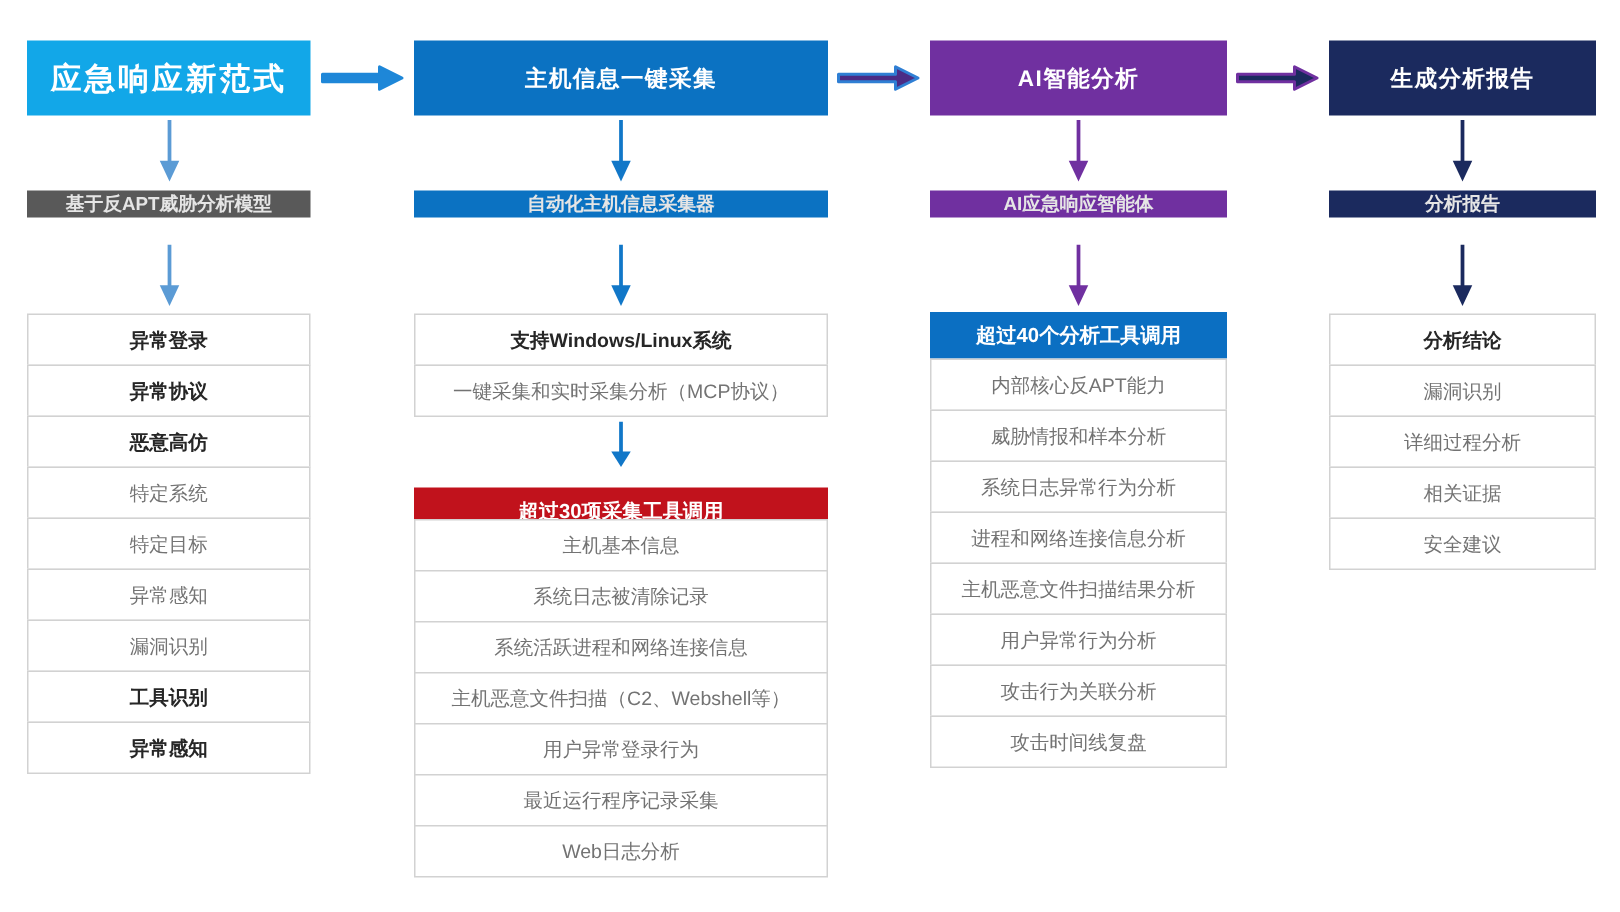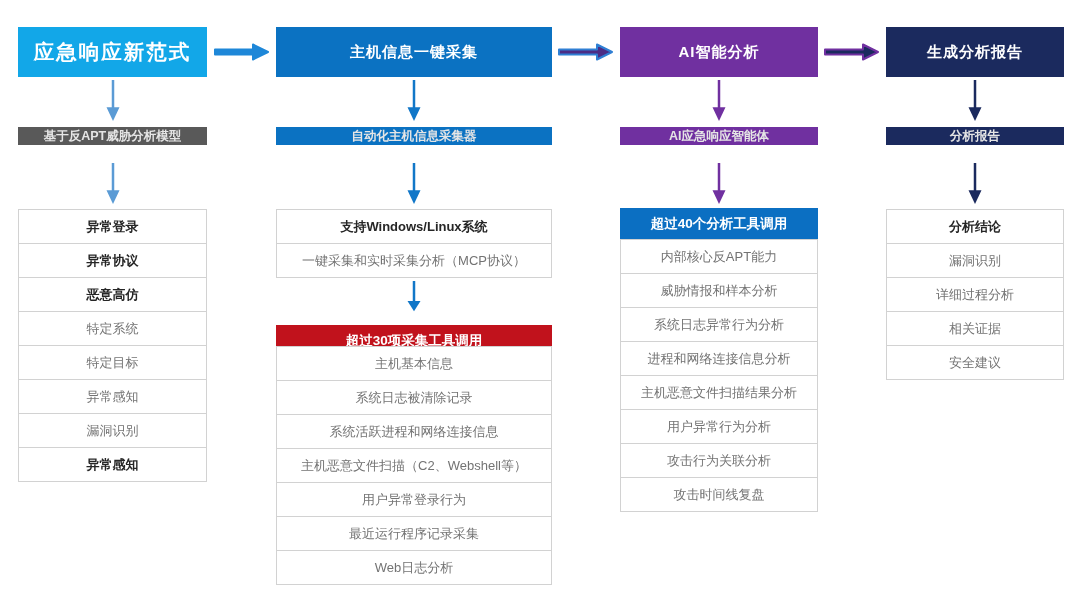--- a/index.html
+++ b/index.html
@@ -64,20 +64,21 @@
         </svg>
     </div>
     <div class="list" style="top:210px;">
         <div class="row bold">异常登录</div>
         <div class="row bold">异常协议</div>
         <div class="row bold">恶意高仿</div>
         <div class="row">特定系统</div>
         <div class="row">特定目标</div>
         <div class="row">异常感知</div>
         <div class="row">漏洞识别</div>
+        <div class="row bold">工具识别</div>
         <div class="row bold">异常感知</div>
       </div>
   </div>
 
   <div class="col" data-col="1" style="left: 276px; width: 276px; --hdr: #0b72c2; --sub: #0b72c2; --accent: #1177c8; --banner: #c1121c;">
     <div class="hdr">主机信息一键采集</div>
     <div class="varrow a1">
       <svg width="16" height="42" viewBox="0 0 16 44" preserveAspectRatio="none">
           <line x1="8" y1="0" x2="8" y2="30" stroke="currentColor" stroke-width="2.5"></line>
           <polygon points="1.5,28.5 14.5,28.5 8,43" fill="currentColor"></polygon>

